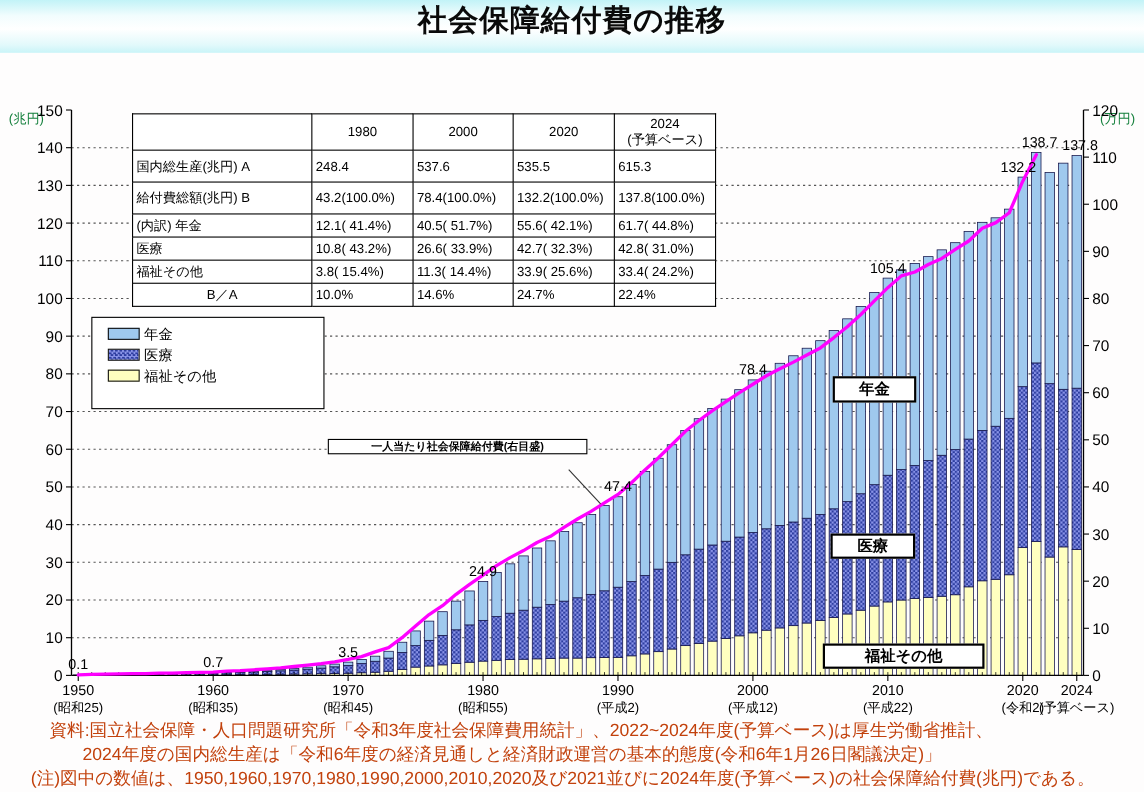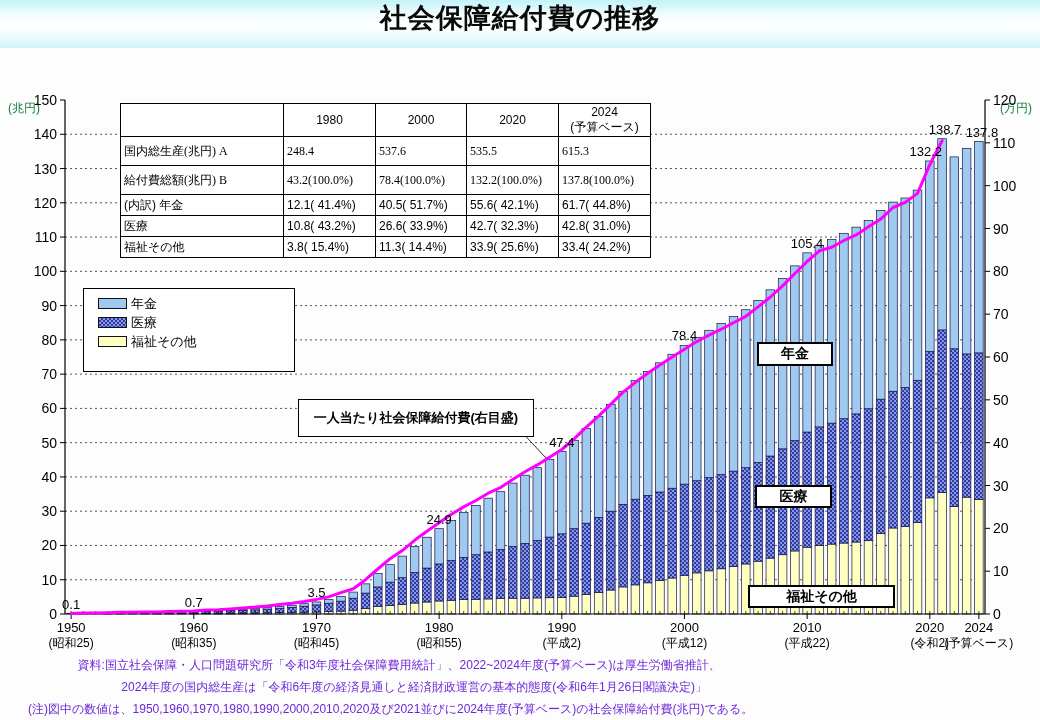--- a/index.html
+++ b/index.html
@@ -15,43 +15,43 @@
   #unit-right{left:1000px;text-align:right;}
   
   #chart-svg{position:absolute;left:0;top:0;z-index:1;}
   svg text{font-family:"Liberation Sans","DejaVu Sans",sans-serif;fill:#000;}
   
   #stats-table{position:absolute;left:120px;top:103px;z-index:2;border-collapse:collapse;background:#fff;table-layout:fixed;width:530px;font-size:12px;color:#000;}
   #stats-table td{border:1px solid #000;padding:0 3px;overflow:hidden;white-space:nowrap;}
   #stats-table td.num{}
   #stats-table td.hdr{text-align:center;white-space:pre-line;line-height:1.25;}
   #stats-table tr.h-row td{height:32px;}
-  #stats-table tr.b-row td{height:28px;font-family:Liberation Serif, serif;}
+  #stats-table tr.b-row td{height:28px;}
   #stats-table tr.s-row td{height:20px;}
   td.lab0{padding-left:5px;}
   td.lab1{padding-left:30px;}
   td.lab2{padding-left:43px;}
   td.labc{text-align:center;}
   
   #legend{position:absolute;left:83px;top:288px;width:212px;height:84px;z-index:2;background:#fff;border:1px solid #000;box-sizing:border-box;padding:5px 0 0 14px;}
   .lg-row{display:flex;align-items:center;height:19px;}
   .lg-swatch{width:27px;height:9px;border:1px solid #111;margin-right:4px;flex:none;}
   .sw-pension{background:#9FC9EE;}
   .sw-medical{background:repeating-conic-gradient(#2E3EA0 0% 25%,#8A94E8 0% 50%) 0 0/4px 4px;}
   .sw-welfare{background:#FFFFC0;}
   .lg-line{width:32px;height:3px;background:#FF00FF;border-radius:2px;margin-right:4px;flex:none;}
   .lg-label{font-size:13px;white-space:nowrap;}
   
   .callout-box{position:absolute;z-index:2;background:#fff;border:2px solid #000;box-sizing:border-box;display:flex;align-items:center;justify-content:center;font-weight:bold;}
-  #anno-box{left:298px;top:399px;width:236px;height:38px;font-size:13px;border-width:1px;}
+  #anno-box{left:298px;top:399px;width:236px;height:14px;font-size:10px;border-width:1px;}
   #lbl-pension{left:757px;top:342px;width:76px;height:24px;font-size:14px;}
   #lbl-medical{left:755px;top:485px;width:77px;height:23px;font-size:14px;}
   #lbl-welfare{left:748px;top:585px;width:147px;height:23px;font-size:14px;}
   
-  #footer{position:absolute;left:28px;top:654px;z-index:2;font-size:12px;color:#6d28d9;line-height:22px;white-space:nowrap;text-align:center;}
+  #footer{position:absolute;left:28px;top:654px;z-index:2;font-size:16px;color:#c2410c;line-height:22px;white-space:nowrap;}
   #footer .f1{padding-left:17px;}
   #footer .f2{padding-left:47px;}
   #footer .f3{padding-left:0;}
 </style>
 </head>
 <body>
 
 <div id="page">
 
   <div id="title-band">
@@ -533,20 +533,27 @@
       <td class="num">42.7( 32.3%)</td>
       <td class="num">42.8( 31.0%)</td>
     </tr>
     <tr class="s-row">
       <td class="lab2">福祉その他</td>
       <td class="num">3.8( 15.4%)</td>
       <td class="num">11.3( 14.4%)</td>
       <td class="num">33.9( 25.6%)</td>
       <td class="num">33.4( 24.2%)</td>
     </tr>
+    <tr class="s-row">
+      <td class="labc">B／A</td>
+      <td class="num">10.0%</td>
+      <td class="num">14.6%</td>
+      <td class="num">24.7%</td>
+      <td class="num">22.4%</td>
+    </tr>
   </tbody>
     </table>
 
   <div id="legend">
     <div class="lg-row">
       <span class="lg-swatch sw-pension"></span>
       <span class="lg-label">年金</span>
     </div>
     <div class="lg-row">
       <span class="lg-swatch sw-medical"></span>

